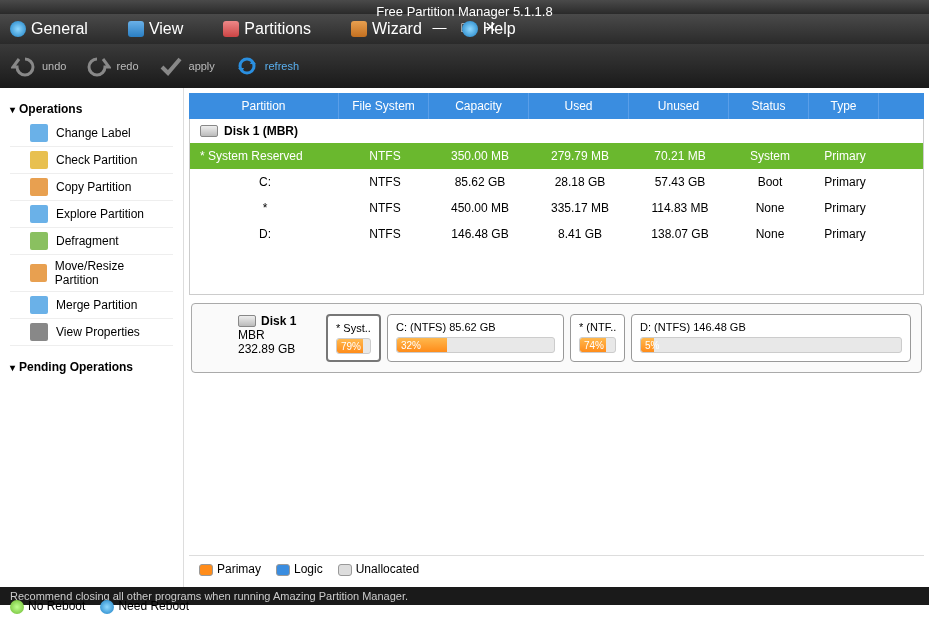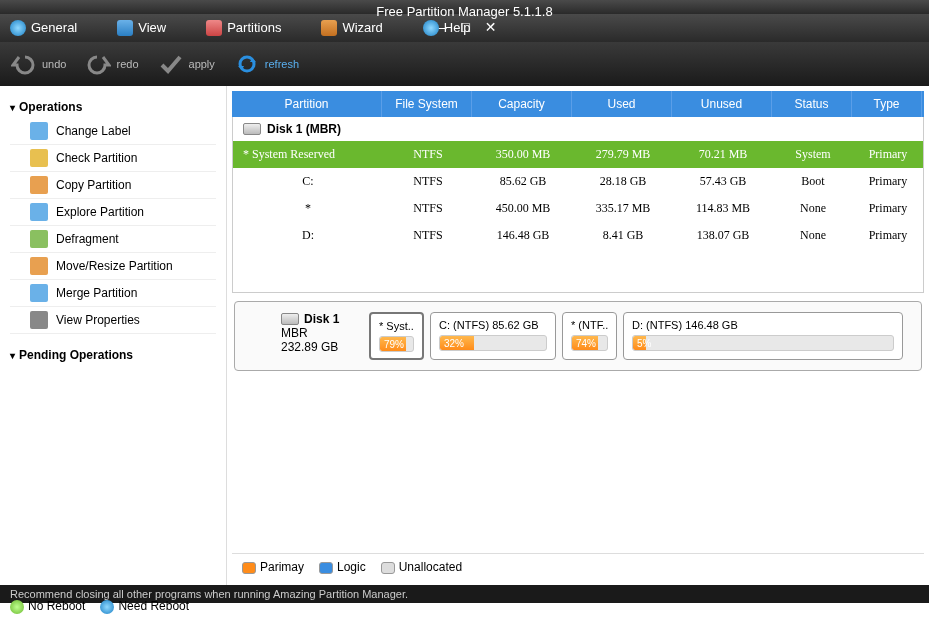--- a/index.html
+++ b/index.html
@@ -3,21 +3,21 @@
 <meta charset="utf-8">
 <style>
 * { margin: 0; padding: 0; box-sizing: border-box; font-family: Arial, sans-serif; }
 body { width: 929px; height: 638px; background: #fff; overflow: hidden; font-size: 12px; }
 
 .titlebar { background: linear-gradient(#4a4a4a, #2a2a2a); color: #fff; padding: 4px 10px; font-size: 13px; display: flex; justify-content: space-between; align-items: center; height: 14px; flex-direction: column; }
 .titlebar-controls { display: flex; gap: 15px; }
 .titlebar-controls span { cursor: pointer; font-size: 14px; }
 
 .menubar { background: linear-gradient(#4a4a4a, #2a2a2a); padding: 6px 10px; display: flex; gap: 40px; align-items: center; }
-.menu-item { color: #fff; font-size: 13px; display: flex; align-items: flex-start; gap: 5px; cursor: pointer; }
+.menu-item { color: #fff; font-size: 16px; display: flex; align-items: center; gap: 5px; cursor: pointer; }
 .menu-icon { width: 16px; height: 16px; display: inline-block; border-radius: 3px; }
 
 .toolbar { background: linear-gradient(#3a3a3a, #1a1a1a); padding: 8px 10px; display: flex; gap: 18px; }
 .tool-btn { display: flex; align-items: center; gap: 4px; cursor: pointer; color: #bbb; font-size: 11px; }
 .tool-icon { width: 28px; height: 28px; display: flex; align-items: center; justify-content: center; }
 
 .main { display: flex; height: 499px; }
 
 .sidebar { width: 230px; background: #fff; border-right: 1px solid #ddd; padding: 5px 0; }
 .sidebar-section { padding: 5px 10px; }
@@ -36,21 +36,21 @@
 .col-used { width: 100px; }
 .col-unused { width: 100px; }
 .col-status { width: 80px; }
 .col-type { width: 70px; }
 
 .table-body { flex: 1; overflow: auto; border: 1px solid #ccc; border-top: none; }
 .disk-row { background: #fff; padding: 5px 10px; font-weight: bold; font-size: 12px; display: flex; align-items: center; gap: 6px; }
 .disk-icon { width: 18px; height: 12px; background: linear-gradient(#eee,#bbb); border: 1px solid #888; border-radius: 2px; }
 .part-row { display: flex; font-size: 12px; padding: 4px 0; }
 .part-row.selected { background: #6ab82e; color: #fff; }
-.td { padding: 2px 4px; text-align: center; font-family: Liberation Serif, serif; }
+.td { padding: 2px 4px; text-align: center; }
 
 .diskmap-panel { border: 1px solid #aaa; border-radius: 4px; margin: 8px 2px; padding: 10px; display: flex; gap: 8px; background: #fafafa; }
 .diskmap-info { width: 80px; font-size: 12px; margin-left: 36px; }
 .diskmap-info .di-title { font-weight: bold; display: flex; align-items: center; gap: 5px; }
 .part-box { border: 1px solid #999; border-radius: 4px; padding: 6px 8px; font-size: 11px; position: relative; background: #fff; }
 .part-box.sel { border: 2px solid #777; }
 .progress { height: 16px; background: #e8e8e8; border-radius: 3px; border: 1px solid #ccc; margin-top: 4px; position: relative; overflow: hidden; }
 .progress-fill { height: 100%; background: linear-gradient(#ffb84d, #ff8c1a); border-radius: 2px 0 0 2px; position: relative; }
 .progress-label { position: absolute; left: 4px; top: 0; font-size: 10px; color: #fff; line-height: 16px; }
 
@@ -245,21 +245,21 @@
       </div>
       <div id="diskmap-parts" style="display:flex;gap:6px;flex:1">
           <div class="part-box sel" style="width: 55px;">
             <div style="white-space:nowrap;overflow:hidden">*  Syst...</div>
     <div class="progress">
       <div class="progress-fill" style="width:79%">
                 <span class="progress-label">79%</span>
               </div>
     </div>
           </div>
-          <div class="part-box" style="width: 126px;">
+          <div class="part-box" style="width: 177px;">
             <div style="white-space:nowrap;overflow:hidden">C: (NTFS) 85.62 GB</div>
     <div class="progress">
       <div class="progress-fill" style="width:32%">
                 <span class="progress-label">32%</span>
               </div>
     </div>
           </div>
           <div class="part-box" style="width: 55px;">
             <div style="white-space:nowrap;overflow:hidden">*  (NTF...</div>
     <div class="progress">

